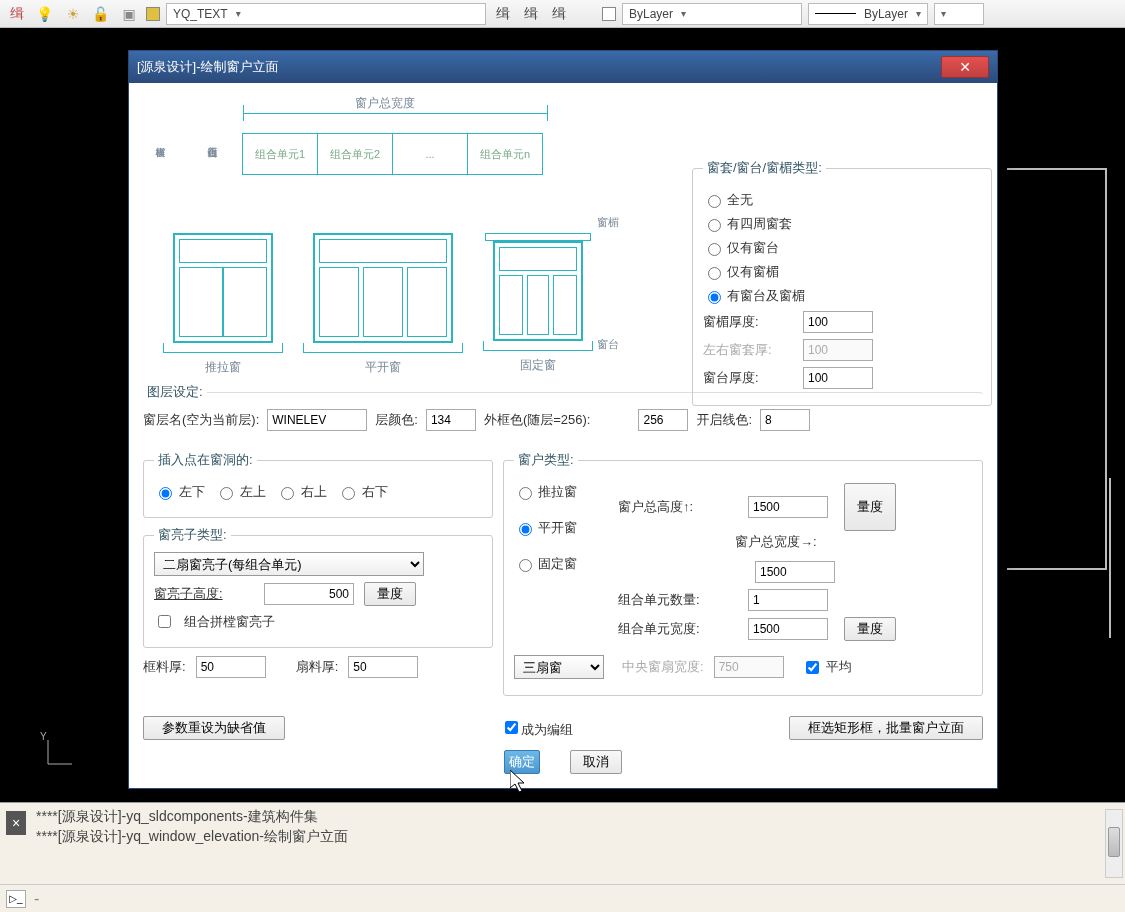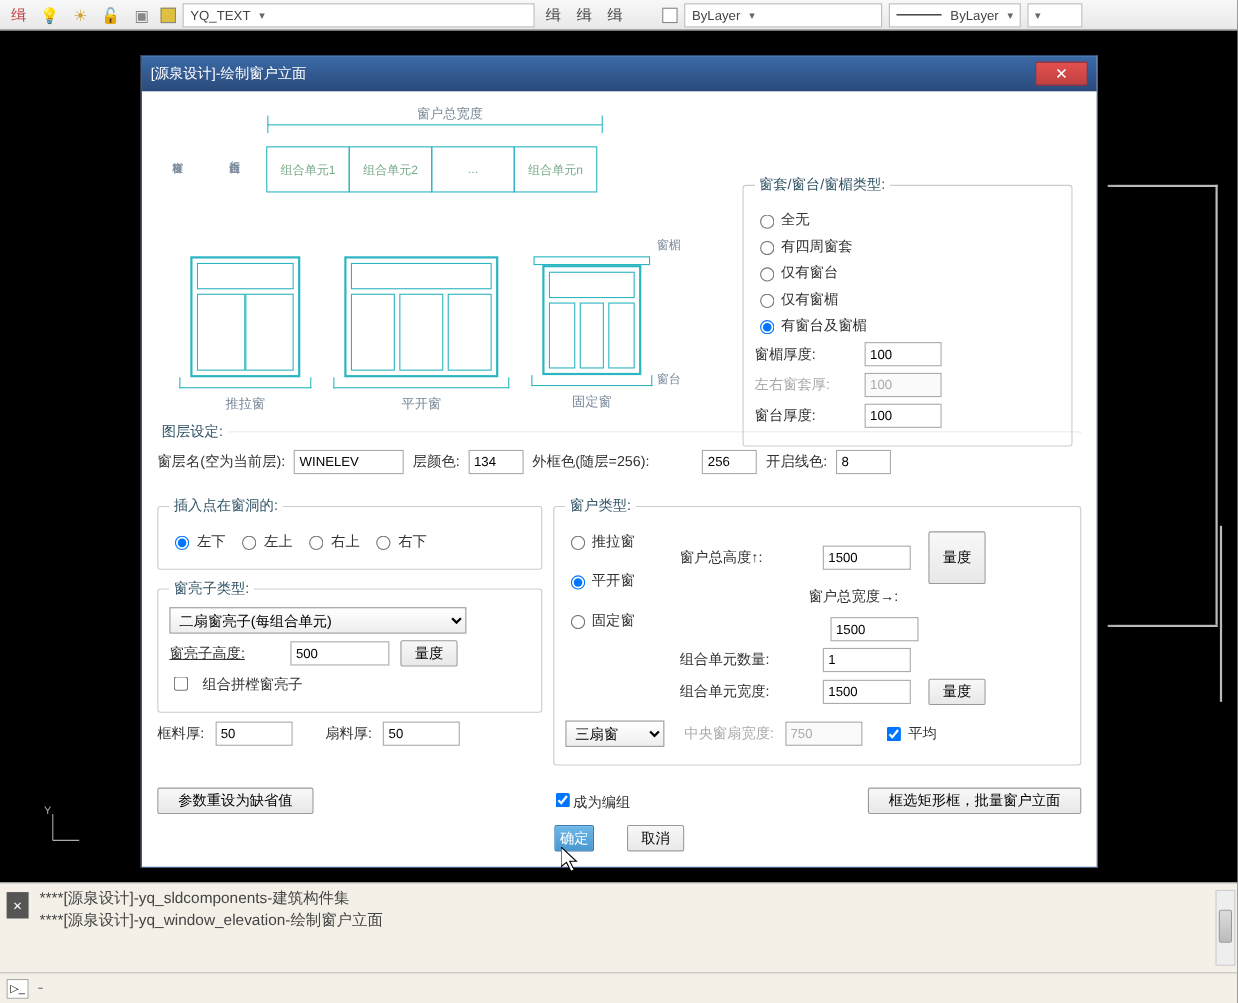--- a/index.html
+++ b/index.html
@@ -23,34 +23,34 @@
 
 .dialog { position: absolute; top: 50px; left: 128px; width: 870px; background: #fff; border: 1px solid #2b4a7a; box-shadow: 0 4px 20px rgba(0,0,0,0.5); }
 .titlebar { height: 32px; background: linear-gradient(#3a6aa8, #2b4a7a); display: flex; align-items: center; justify-content: space-between; padding: 0 8px; color: #fff; font-size: 13px; }
 .close-btn { width: 48px; height: 22px; background: linear-gradient(#e45050, #c04040); border: 1px solid #a03030; border-radius: 2px; display: flex; align-items: center; justify-content: center; color: #fff; font-size: 14px; }
 .dialog-body { padding: 10px 14px 14px; font-size: 13px; color: #333; }
 
 
 .diagram { height: 290px; position: relative; }
 .diagram .top-row { position: absolute; top: 40px; left: 100px; display: flex; }
 .diagram .cell { width: 76px; height: 42px; border: 1px solid #2ab5c0; display: flex; align-items: center; justify-content: center; font-size: 11px; color: #7a8; margin-left: -1px; }
-.diagram .width-label { position: absolute; top: 2px; left: 236px; font-size: 12px; color: #789; }
+.diagram .width-label { position: absolute; top: 2px; left: 212px; font-size: 12px; color: #789; }
 .diagram .width-line { position: absolute; top: 20px; left: 100px; width: 304px; border-top: 1px solid #2ab5c0; }
 .diagram .width-v { position: absolute; top: 12px; width: 0; height: 16px; border-left: 1px solid #2ab5c0; }
 .diagram .height-label { position: absolute; top: 46px; left: 62px; font-size: 10px; color: #789; writing-mode: vertical-rl; }
 
 .diagram .win-row { position: absolute; top: 140px; left: 30px; display: flex; gap: 40px; }
 .win { border: 2px solid #2ab5c0; position: relative; }
 .win .inner { position: absolute; border: 1px solid #2ab5c0; }
 .win-label { text-align: center; font-size: 12px; color: #789; margin-top: 6px; }
 .sill-base { height: 10px; background: transparent; border: 1px solid #2ab5c0; border-top: none; margin: 0 -10px; }
 .lintel-label, .sill-label { position: absolute; font-size: 11px; color: #789; }
 
 
-.right-opts { position: absolute; top: 108px; right: 22px; width: 300px; }
+.right-opts { position: absolute; top: 108px; right: 5px; width: 300px; }
 fieldset { border: 1px solid #ccc; border-radius: 3px; margin: 0 0 8px 0; padding: 8px 10px 10px; }
 legend { font-size: 13px; color: #356; padding: 0 4px; }
 .radio-row, .field-row { display: flex; align-items: center; margin: 6px 0; font-size: 13px; }
 .radio-row input[type=radio] { margin-right: 6px; }
 .field-row label { width: 100px; }
 .field-row.disabled label, .field-row.disabled input { color: #aaa; }
 .field-row input[type=text] { width: 70px; height: 22px; border: 1px solid #aaa; padding: 0 4px; font-size: 12px; }
 
 
 .layer-row { display: flex; align-items: center; gap: 8px; margin: 4px 0 8px; flex-wrap: wrap; font-size: 13px; }
@@ -270,21 +270,21 @@
               </label>
           </div>
         </fieldset>
         <fieldset>
           <legend>窗亮子类型:</legend>
           <select class="combo combo-wide">
             <option>二扇窗亮子(每组合单元)</option>
           </select>
           <div class="inline-row">
             <span style="width:100px;text-decoration:underline;">窗亮子高度:</span>
-            <input type="text" class="small-input" style="width: 90px;" value="500">
+            <input type="text" class="small-input" style="width: 90px; text-align: right;" value="500">
             <button class="btn">量度</button>
           </div>
           <div class="inline-row">
             <input type="checkbox" style="">
             <span>组合拼樘窗亮子</span>
           </div>
         </fieldset>
         <div class="inline-row">
           <span>框料厚:</span>
           <input type="text" class="small-input" value="50" style="">

